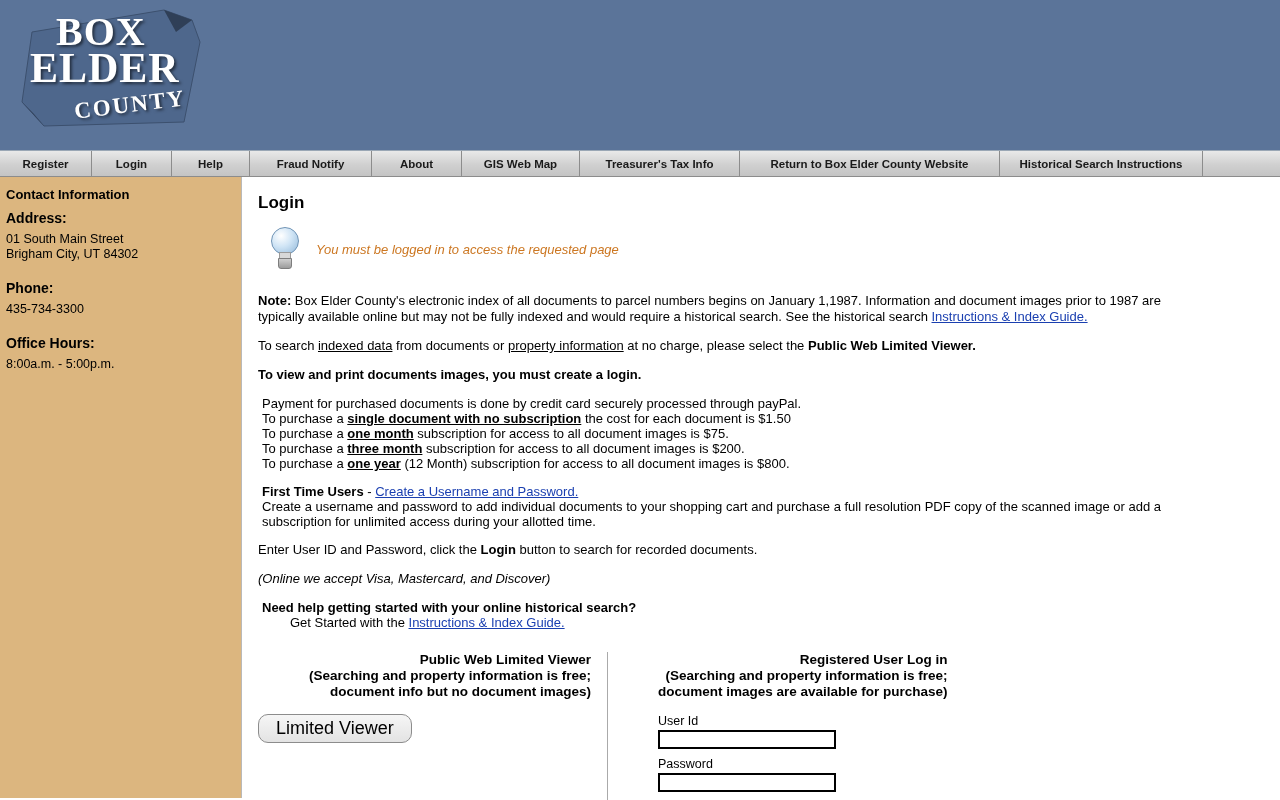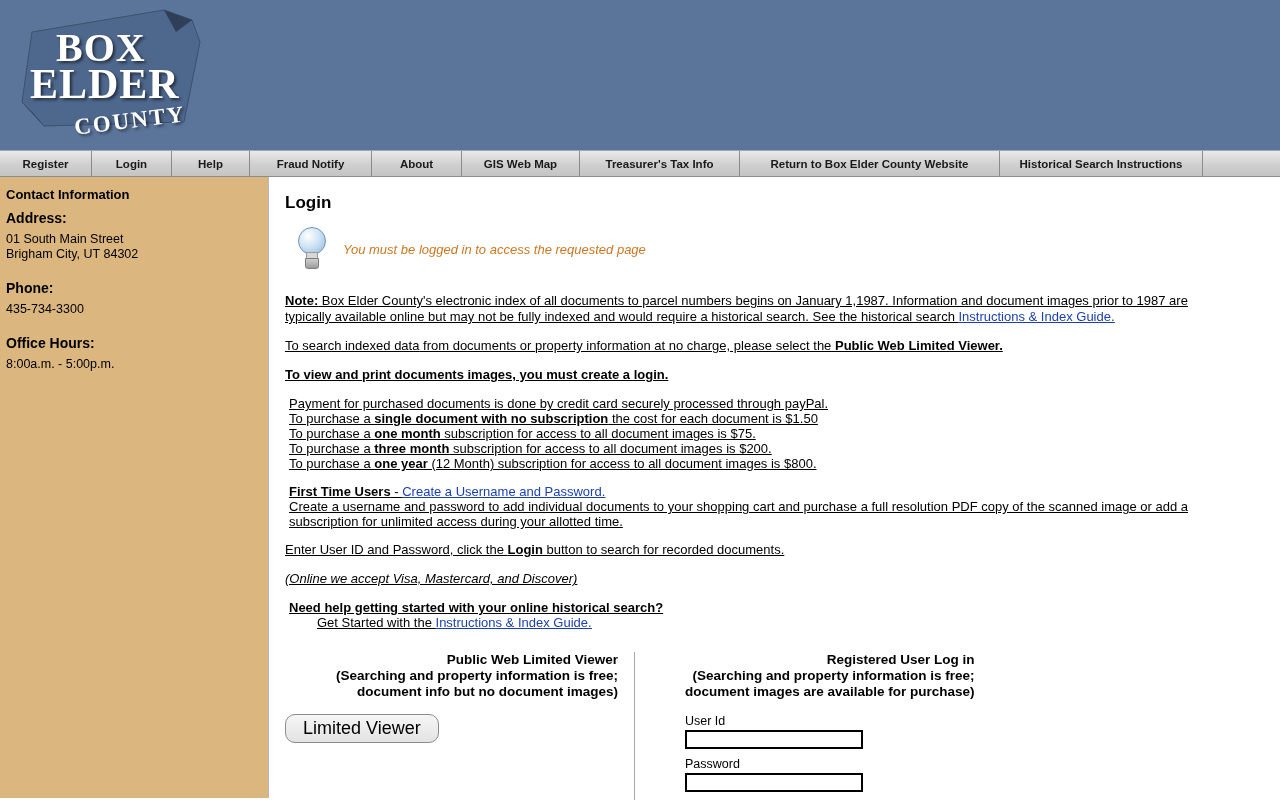--- a/index.html
+++ b/index.html
@@ -27,21 +27,21 @@
     height: 128px;
     color: #ffffff;
   }
   .logo .ribbon {
     position: absolute;
     left: 0; top: 0;
     width: 190px; height: 128px;
   }
   .logo-text {
     position: absolute;
-    left: 0; top: 16px;
+    left: 0; top: 0;
     width: 190px; height: 128px;
     font-family: "Liberation Serif", serif;
     font-weight: bold;
     color: #fff;
     text-shadow: 2px 2px 3px rgba(0,0,0,.55);
   }
   .logo-box {
     position: absolute;
     left: 42px; top: 6px;
     font-size: 40px;
@@ -87,21 +87,21 @@
     flex: 1 1 auto;
     background: linear-gradient(to bottom, #e9e9e9 0%, #d0d0d0 55%, #c4c4c4 100%);
   }
 
   
   .layout {
     display: flex;
     height: calc(800px - 150px - 29px);
   }
   .sidebar {
-    width: 269px;
+    width: 242px;
     background: #dcb67f;
     border-right: 1px solid #b9b9b9;
     padding: 10px 4px 0 6px;
     font-size: 12.5px;
   }
   .sidebar .label {
     font-weight: bold;
     font-size: 14px;
     margin: 18px 0 6px 0;
   }
@@ -158,21 +158,21 @@
     background: linear-gradient(to bottom,#cfcfcf 0,#9c9c9c 100%);
     border: 1px solid #7d7d7d;
     border-radius: 0 0 3px 3px;
   }
   .alert-text {
     color: #cc7722;
     font-style: italic;
     font-size: 13px;
   }
 
-  .content { font-size: 13px; line-height: 16px; text-decoration: underline; }
+  .content { font-size: 13px; line-height: 16px; }
   .content p { margin: 0 0 13px 0; }
   .indent { margin-left: 4px; }
   .bold { font-weight: bold; }
   .ul { text-decoration: underline; }
   a.link { color: #1a3fb0; text-decoration: underline; cursor: pointer; }
   .italic { font-style: italic; }
 
   .tight { line-height: 15px; }
   .tight div { margin: 0; }
 

